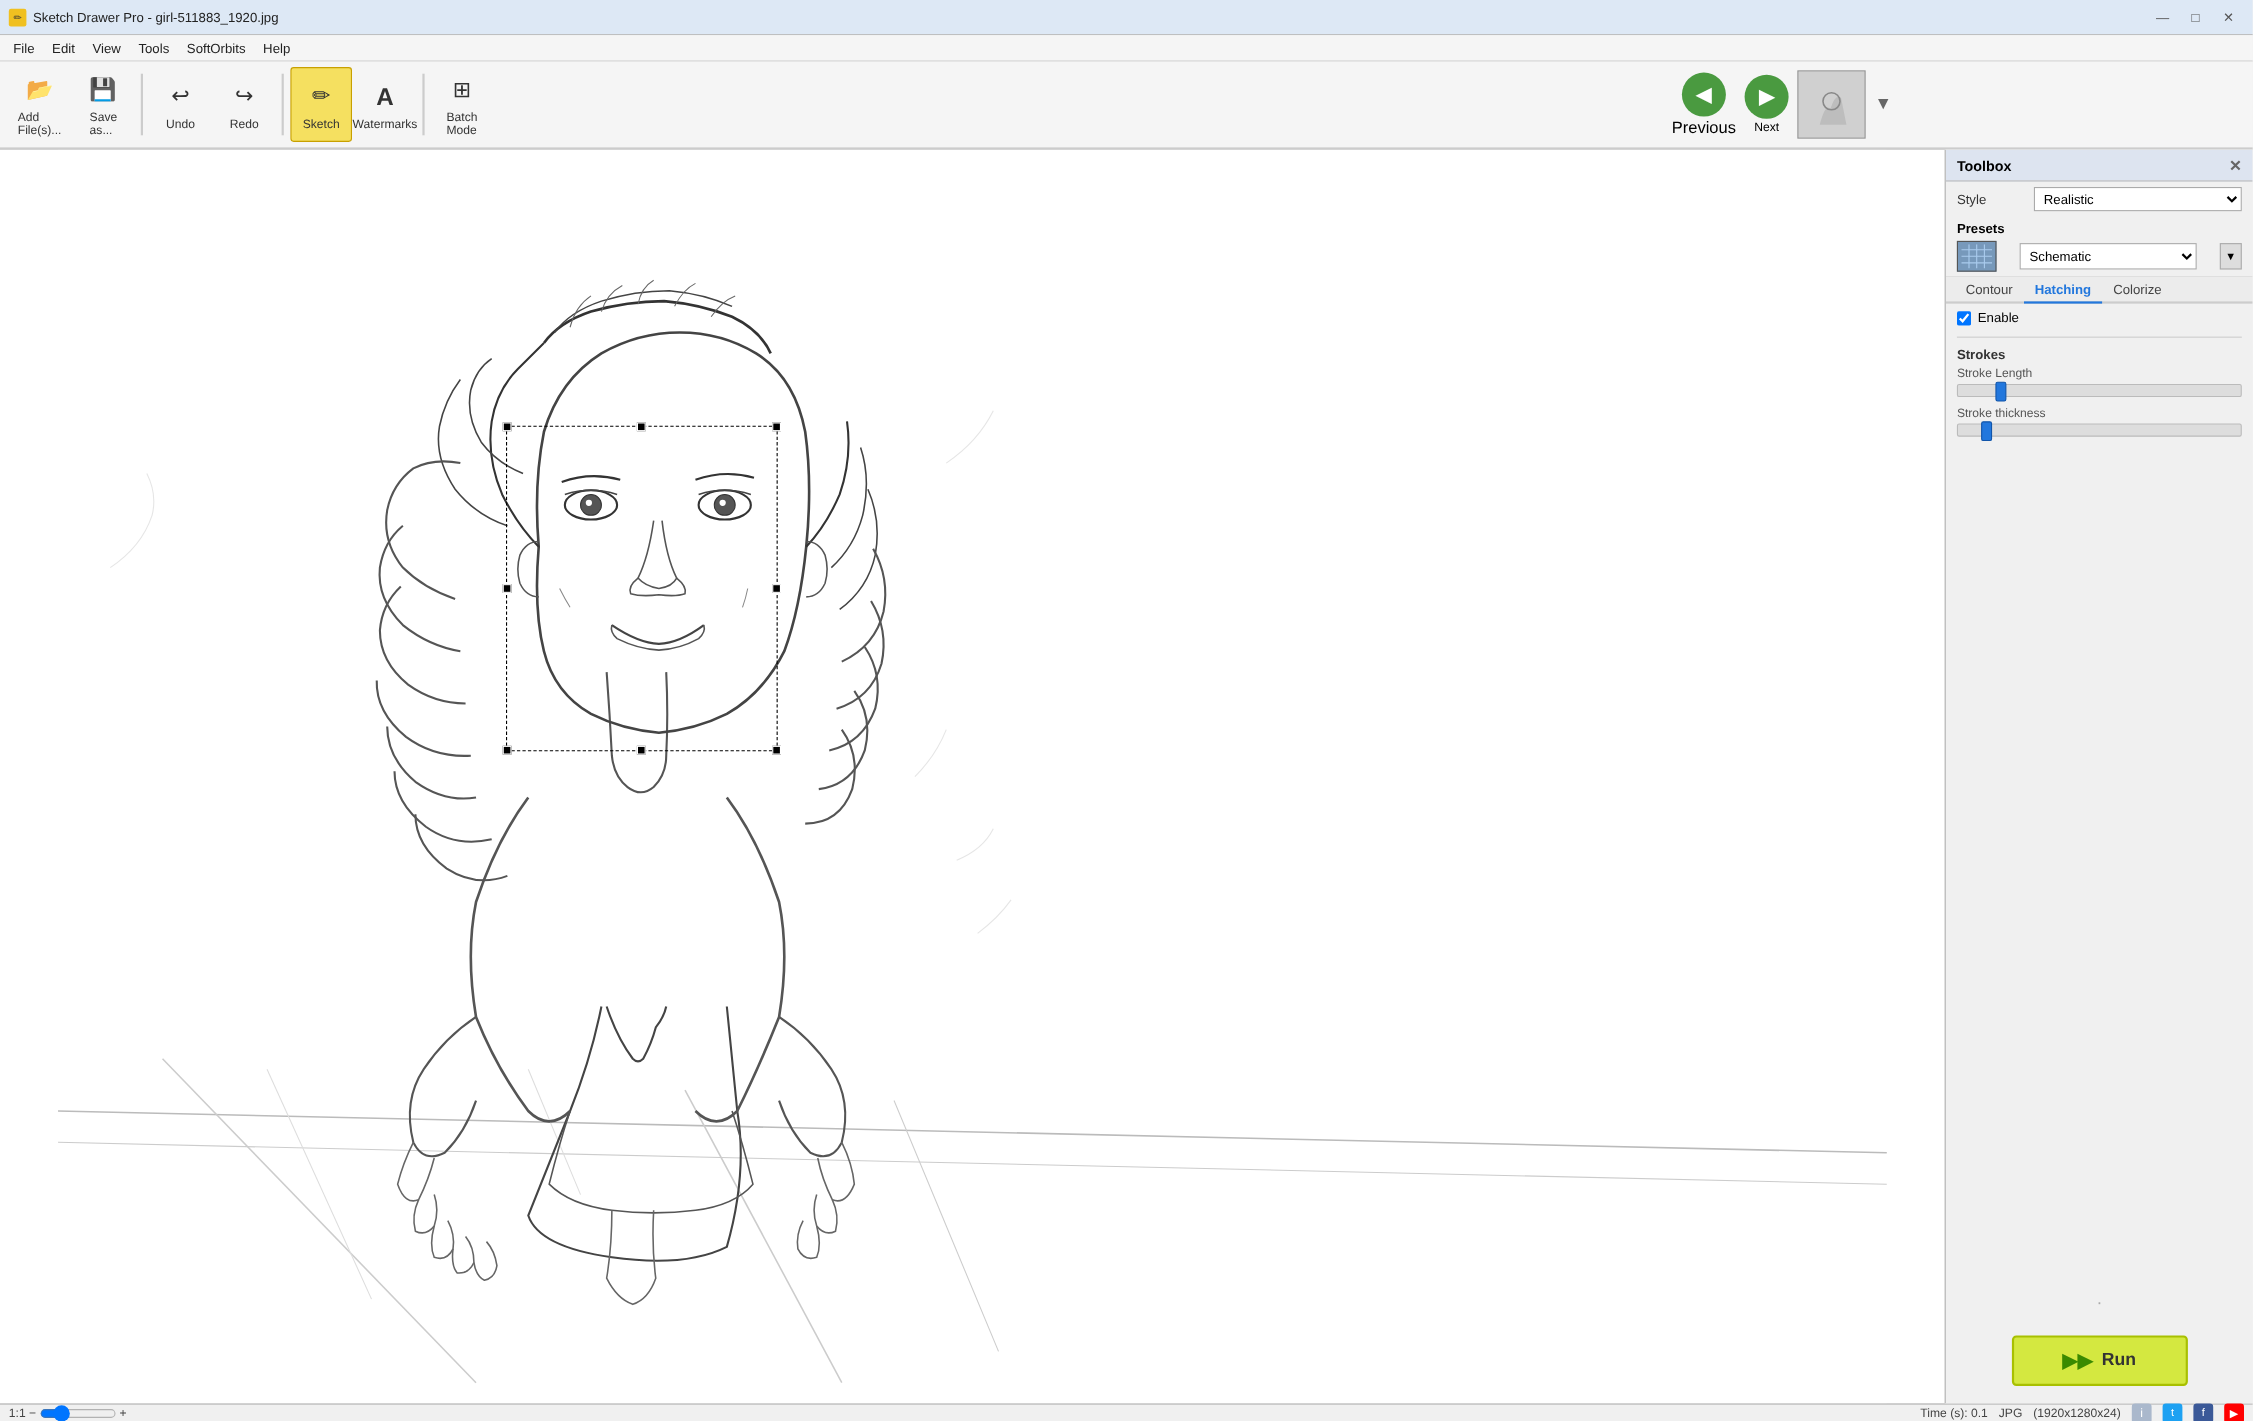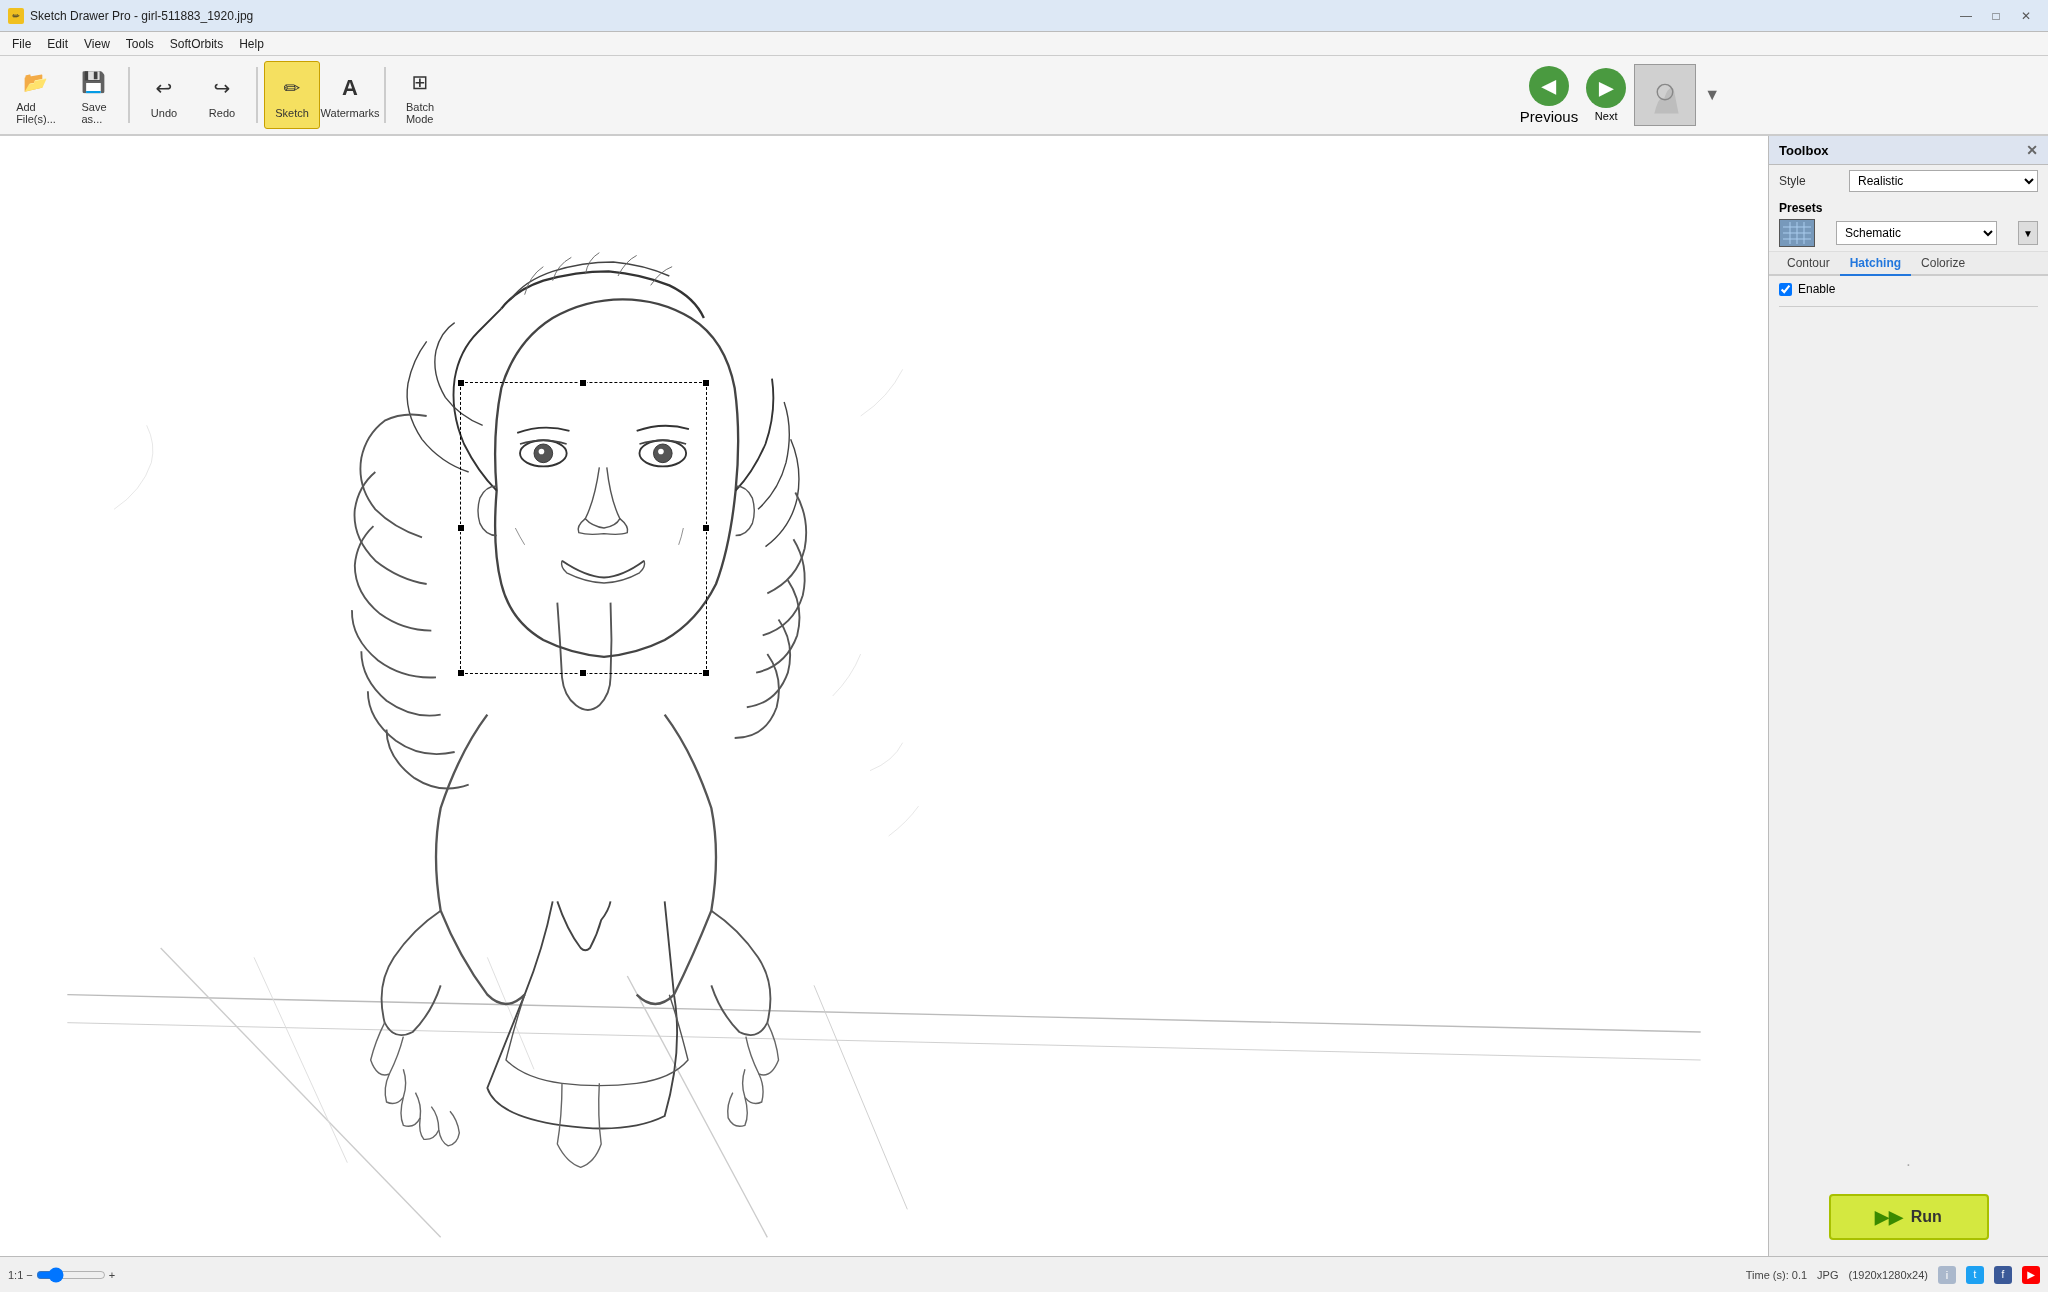--- a/index.html
+++ b/index.html
@@ -259,21 +259,21 @@
       color: #333;
       display: flex;
       align-items: center;
       justify-content: center;
       gap: 8px;
     }
     .run-icon { color: #3a8a00; font-size: 18px; }
 
     
     #statusbar {
-      height: 36px;
+      height: 16px;
       background: #f0f0f0;
       border-top: 1px solid #bbb;
       display: flex;
       align-items: center;
       padding: 0 8px;
       justify-content: space-between;
       flex-shrink: 0;
       font-size: 11px;
       color: #444;
     }
@@ -539,20 +539,37 @@
     </div>
 
     <div class="enable-row">
       <input type="checkbox" id="enable-cb" checked="" style="">
       <label for="enable-cb">Enable</label>
     </div>
 
 
     <div class="toolbox-divider"></div>
 
+    <div>
+      <div class="section-header">Strokes</div>
+
+      <div class="slider-row">
+        <div class="slider-sublabel">Stroke Length</div>
+        <div class="slider-track">
+          <div class="slider-thumb" style="left: calc(15% - 5px);"></div>
+        </div>
+      </div>
+
+      <div class="slider-row">
+        <div class="slider-sublabel">Stroke thickness</div>
+        <div class="slider-track">
+          <div class="slider-thumb" style="left: calc(10% - 5px);"></div>
+        </div>
+      </div>
+    </div>
 
     <div style="flex:1;"></div>
 
     <div style="text-align:center; color:#aaa; font-size:16px; padding: 4px;">·</div>
 
     <div class="run-btn-row">
       <button class="run-btn">
         <span class="run-icon">▶▶</span>
         <span>Run</span>
       </button>

